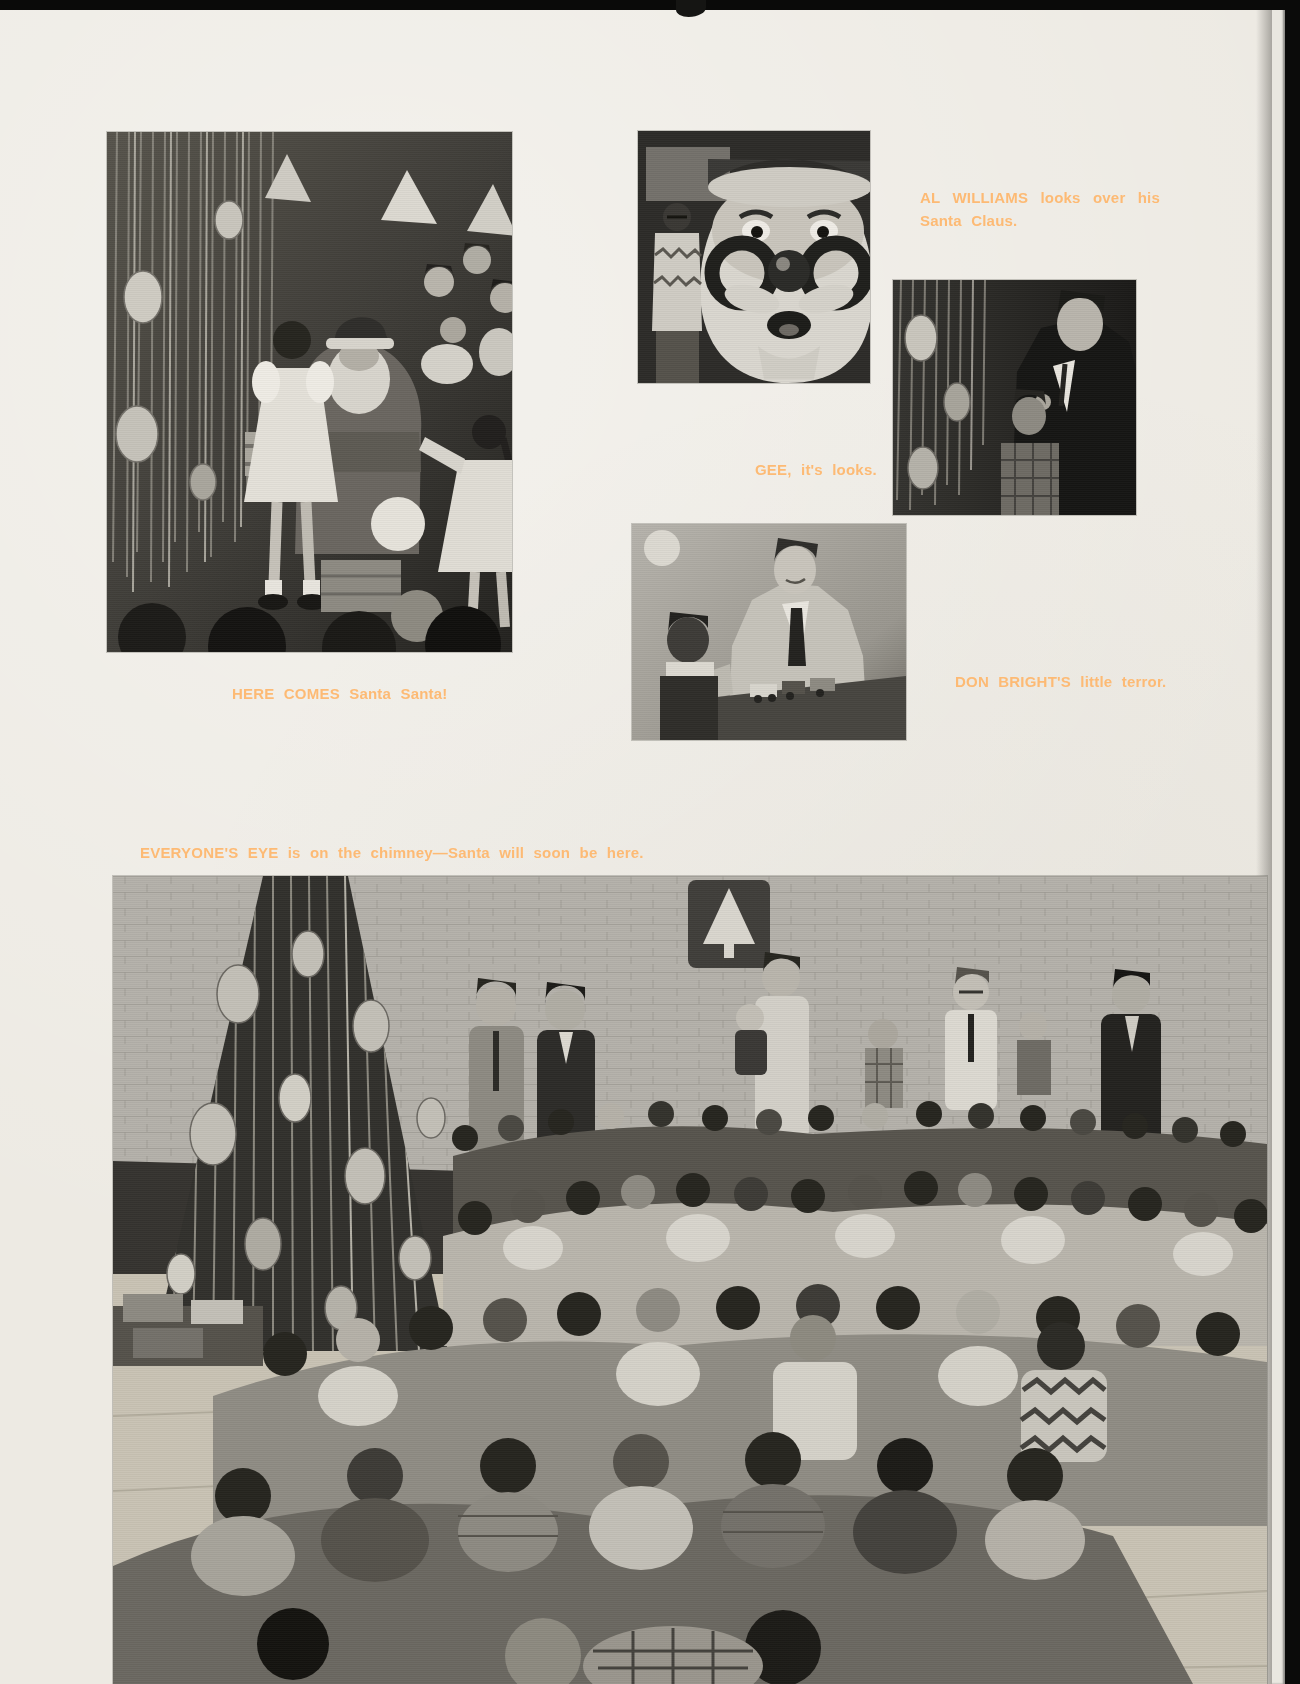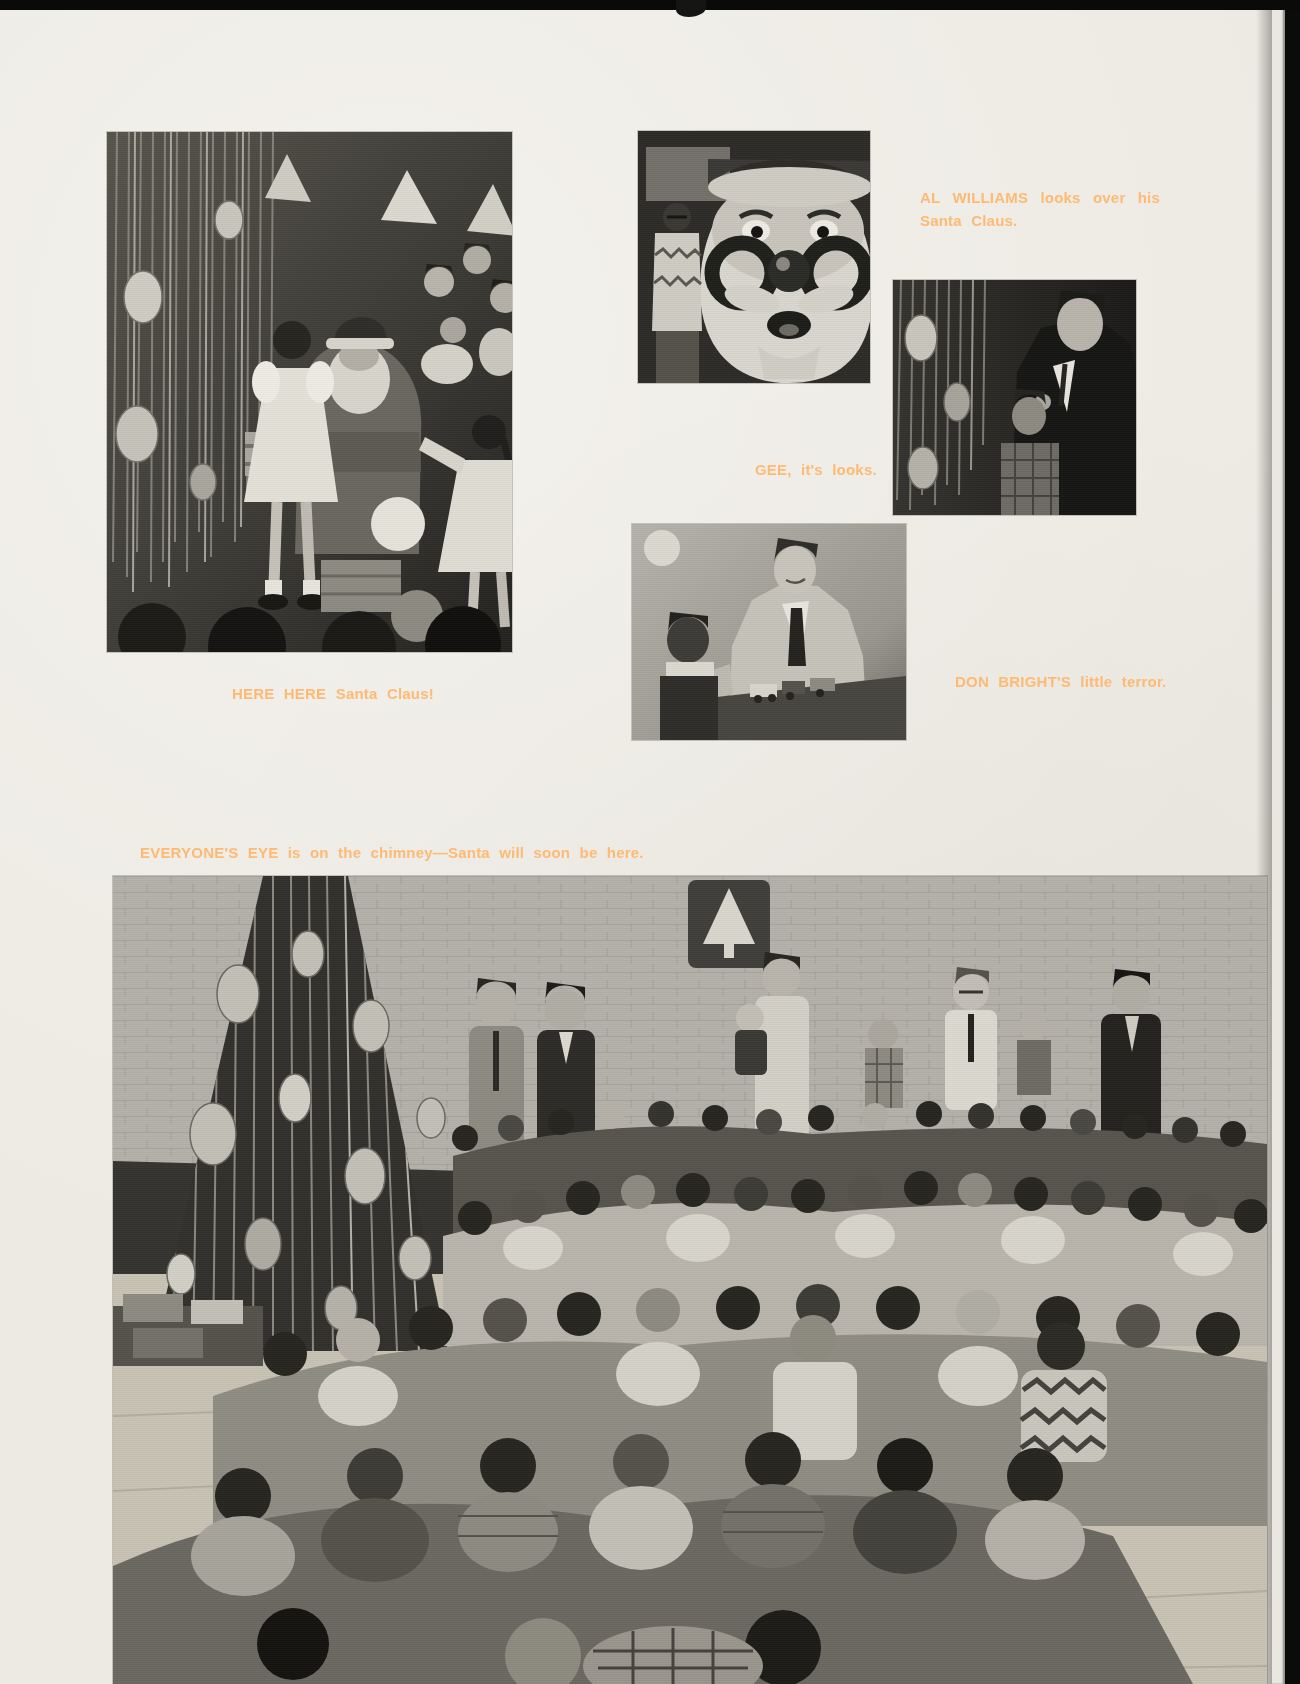--- a/index.html
+++ b/index.html
@@ -493,15 +493,15 @@
     </g>
   </svg>
 </div>
 
 <div class="cap wrap" style="left:920px;top:186px;width:240px">AL WILLIAMS looks over his Santa Claus.</div>
 
 <div class="cap" style="left:755px;top:458px">GEE, it's looks.</div>
 
 <div class="cap" style="left:955px;top:670px">DON BRIGHT'S little terror.</div>
 
-<div class="cap" style="left:232px;top:682px">HERE HERE Santa Claus!</div>
+<div class="cap" style="left:232px;top:682px">HERE COMES Santa Santa!</div>
 
 <div class="cap" style="left:140px;top:841px">EVERYONE'S EYE is on the chimney—Santa will soon be here.</div>
 
 </body></html>

